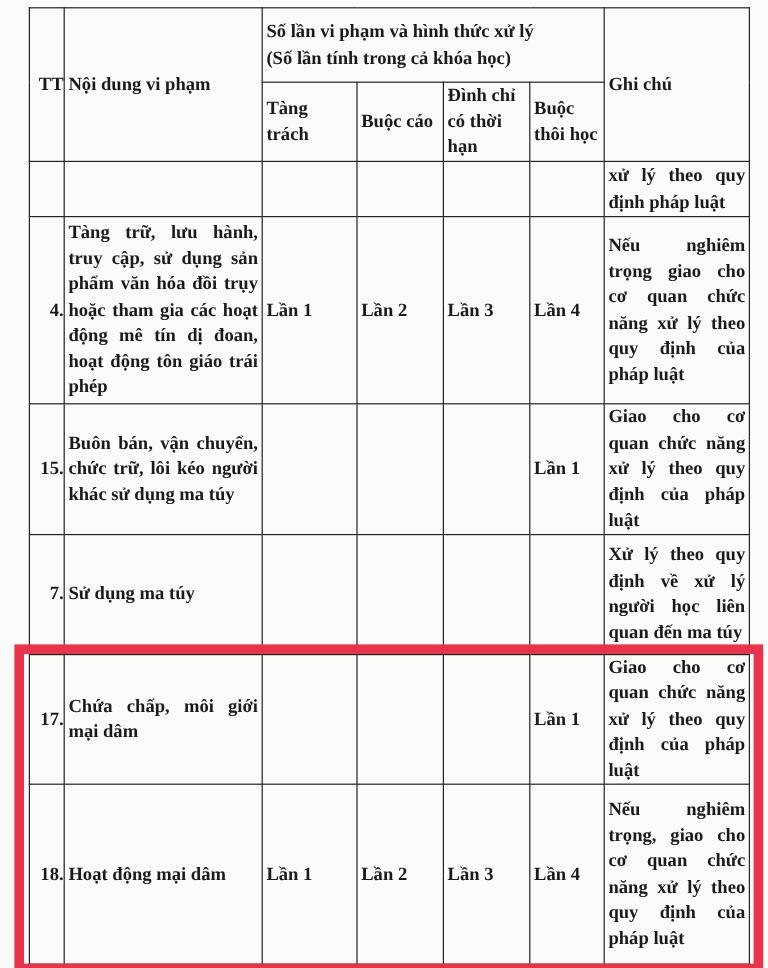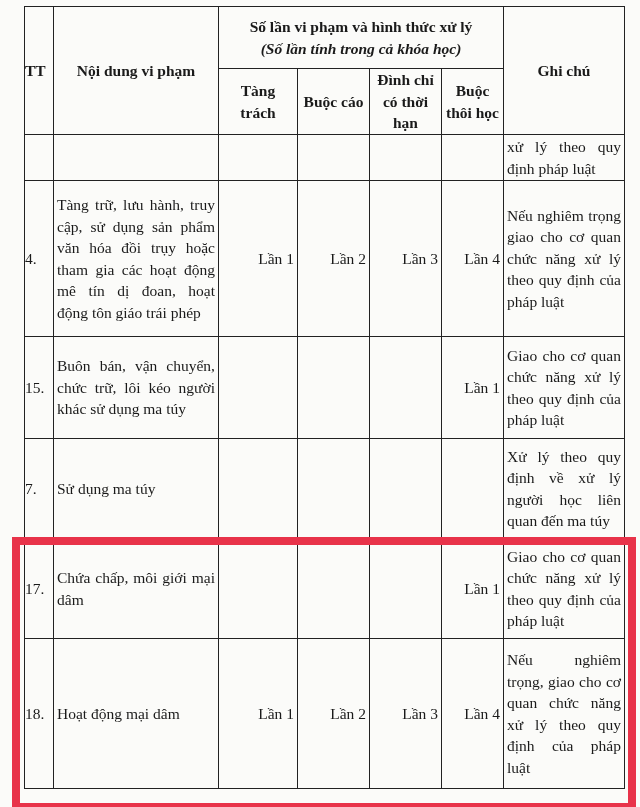--- a/index.html
+++ b/index.html
@@ -1,24 +1,24 @@
 <!DOCTYPE html>
 <html><head>
 <meta charset="utf-8">
 <style>
   html,body{margin:0;padding:0;}
   body{width:640px;height:807px;background:#fbfbf9;position:relative;overflow:hidden;
     font-family:"Liberation Serif","DejaVu Serif",serif;color:#1a1a1a;}
   table{position:absolute;left:24px;top:6px;border-collapse:collapse;table-layout:fixed;width:600px;}
-  td,th{border:1.3px solid #222;padding:0 3px;font-size:15.5px;line-height:21.5px;vertical-align:middle;}
-  th{font-weight:bold;text-align:center;}
-  .sub{font-style:italic;}
-  .tt{text-align:left;padding:0;}
+  td,th{border:1.3px solid #222;padding:0 3px;font-size:15.5px;line-height:21.5px;vertical-align:middle;font-weight:bold;}
+  th{font-weight:bold;text-align:left;}
+  .sub{}
+  .tt{text-align:right;padding:0;}
   .nd{text-align:justify;text-align-last:left;margin-top:47px;}
-  .c{text-align:right;}
+  .c{text-align:left;}
   .gc{text-align:justify;text-align-last:left;}
   .hl{position:absolute;left:12px;top:537px;width:608px;height:258px;border:8px solid #e8334a;}
 </style>
 </head>
 <body>
 
 <table>
   <colgroup>
     <col style="width:29px">
       <col style="width:165px">

